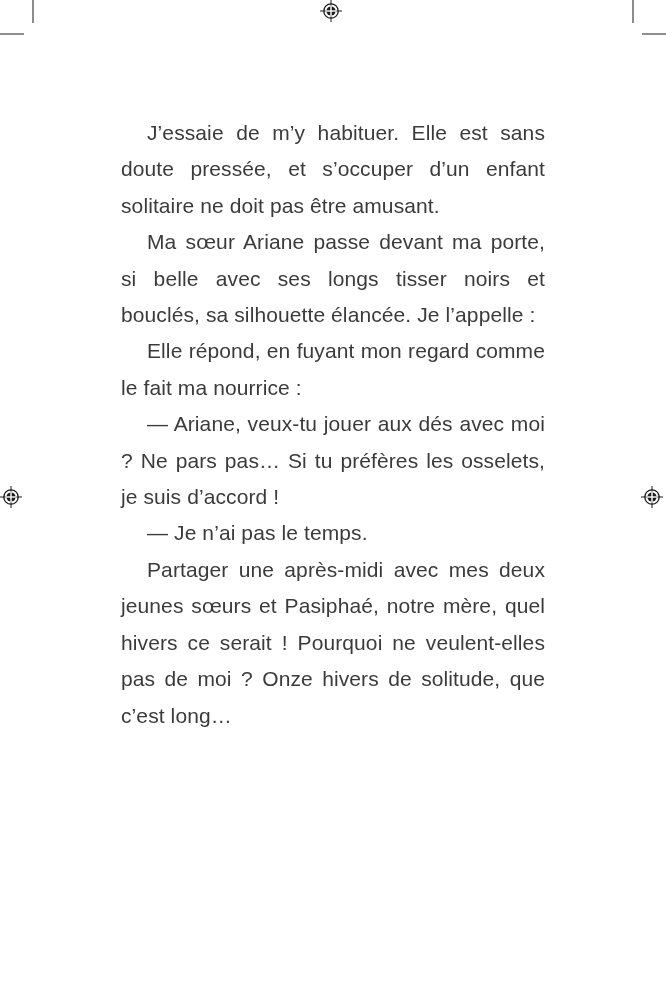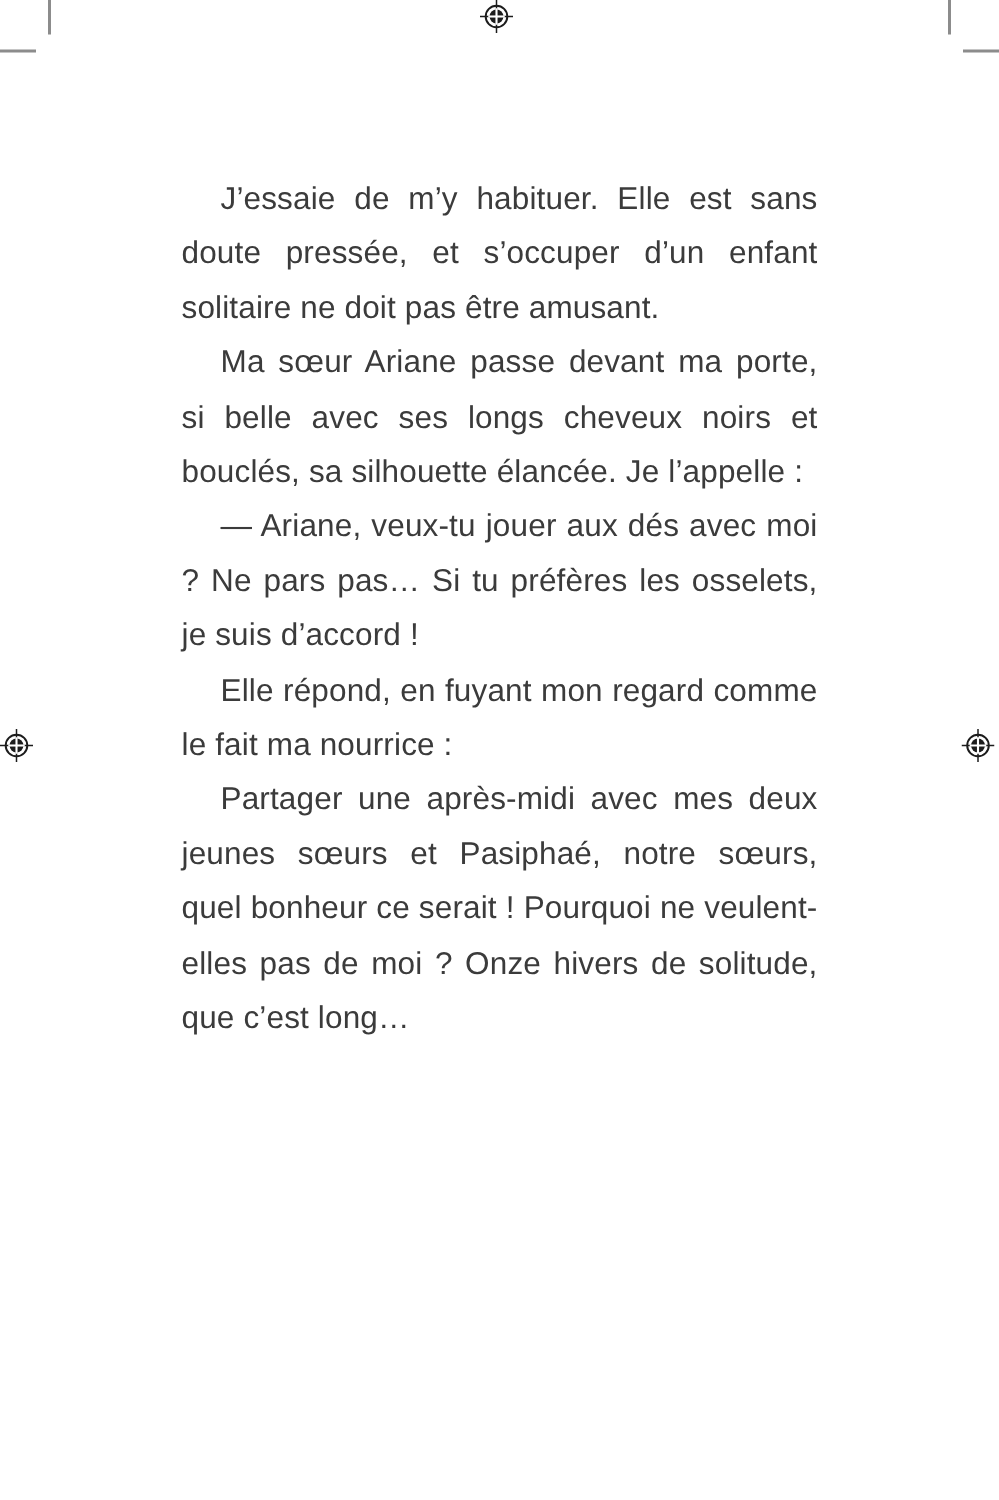--- a/index.html
+++ b/index.html
@@ -110,24 +110,25 @@
     <line x1="11" y1="0" x2="11" y2="22" stroke="#1c1c1c" stroke-width="1"></line>
     <line x1="0" y1="11" x2="22" y2="11" stroke="#1c1c1c" stroke-width="1"></line>
     <circle cx="11" cy="11" r="7.2" fill="none" stroke="#1c1c1c" stroke-width="1.3"></circle>
     <circle cx="11" cy="11" r="4.6" fill="#1c1c1c"></circle>
     <line x1="11" y1="5.5" x2="11" y2="16.5" stroke="#ffffff" stroke-width="1.4"></line>
     <line x1="5.5" y1="11" x2="16.5" y2="11" stroke="#ffffff" stroke-width="1.4"></line>
   </svg>
 
   <div class="text-block">
     <p>J’essaie de m’y habituer. Elle est sans doute pressée, et s’occuper d’un enfant solitaire ne doit pas être amusant.</p>
-    <p>Ma sœur Ariane passe devant ma porte, si belle avec ses longs cheveux noirs et bouclés, sa silhouette élancée. Je l’appelle :</p>
+    <p>Ma sœur Ariane passe devant ma porte, si belle avec ses longs tisser noirs et bouclés, sa silhouette élancée. Je l’appelle :</p>
+    <p>Elle répond, en fuyant mon regard comme le fait ma nourrice :</p>
     <p>— Ariane, veux-tu jouer aux dés avec moi ? Ne pars pas… Si tu préfères les osselets, je suis d’accord !</p>
-    <p>Elle répond, en fuyant mon regard comme le fait ma nourrice :</p>
-    <p>Partager une après-midi avec mes deux jeunes sœurs et Pasiphaé, notre sœurs, quel bonheur ce serait ! Pourquoi ne veulent-elles pas de moi ? Onze hivers de solitude, que c’est long…</p>
+    <p>— Je n’ai pas le temps.</p>
+    <p>Partager une après-midi avec mes deux jeunes sœurs et Pasiphaé, notre mère, quel hivers ce serait ! Pourquoi ne veulent-elles pas de moi ? Onze hivers de solitude, que c’est long…</p>
   </div>
 
   <div class="folio">
     <svg class="squiggle" width="33" height="12" viewBox="0 0 33 12">
       <path d="M1,7 Q5,1 9,6 T17,6 T25,6 T32,6" fill="none" stroke="#3a3a3a" stroke-width="1.5" stroke-linecap="round"></path>
     </svg>
     <span class="num">20</span>
     <svg class="squiggle" width="33" height="12" viewBox="0 0 33 12">
       <path d="M1,7 Q5,1 9,6 T17,6 T25,6 T32,6" fill="none" stroke="#3a3a3a" stroke-width="1.5" stroke-linecap="round"></path>
     </svg>

